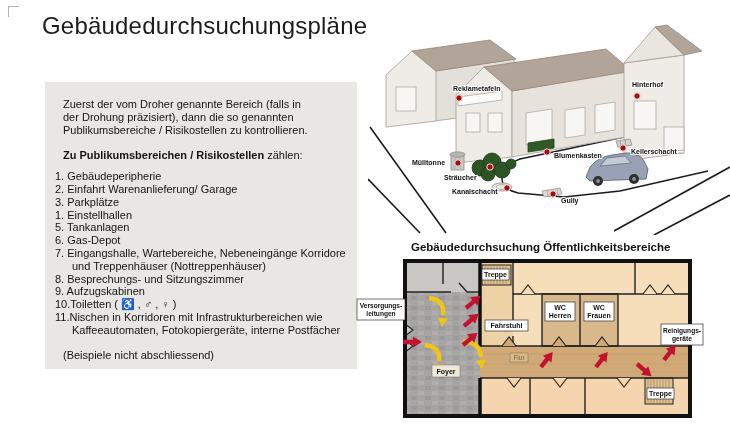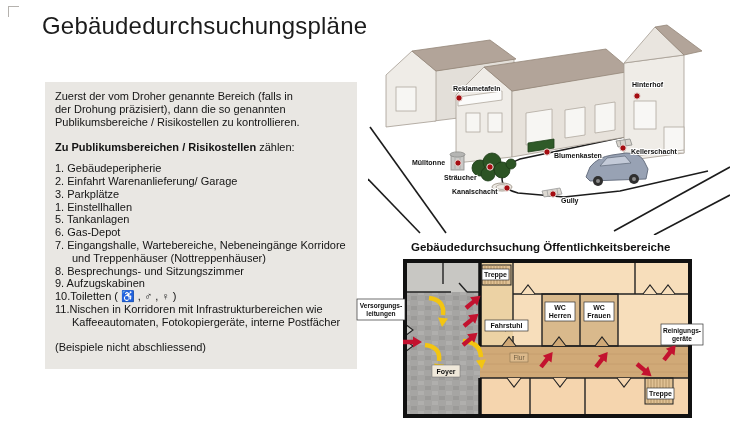--- a/index.html
+++ b/index.html
@@ -5,21 +5,21 @@
   html,body{margin:0;padding:0;background:#fff;}
   .slide{position:relative;width:730px;height:445px;background:#ffffff;overflow:hidden;
          font-family:"Liberation Sans",sans-serif;color:#1a1a1a;}
   .corner-mark{position:absolute;left:8px;top:6px;width:10px;height:10px;
          border-left:1px solid #b5b2ae;border-top:1px solid #b5b2ae;}
   h1.title{position:absolute;left:42px;top:12px;margin:0;font-size:24px;font-weight:400;
          color:#1c1c1c;letter-spacing:0.2px;}
   .info-box{position:absolute;left:45px;top:82px;width:312px;height:287px;
          background:#e9e7e3;box-sizing:border-box;padding:8px 10px 0 10px;
          font-size:11px;line-height:12.8px;color:#141414;}
-  .info-box p{margin:0;}
+  .info-box p{margin:8px;}
   .intro{white-space:pre-line;}
   .list-heading{margin-top:13px !important;}
   .list-heading b{font-weight:bold;text-align:center;}
   .risk-list{margin-top:8px;}
   .risk-item{padding-left:17px;text-indent:-17px;}
   .note{margin-top:12px !important;}
   svg{position:absolute;}
   #building-svg{left:368px;top:9px;}
   #floorplan-svg{left:355px;top:236px;}
   .bld-label{font-size:7px;font-weight:bold;fill:#101010;paint-order:stroke;stroke:#ffffff;stroke-width:2px;}

